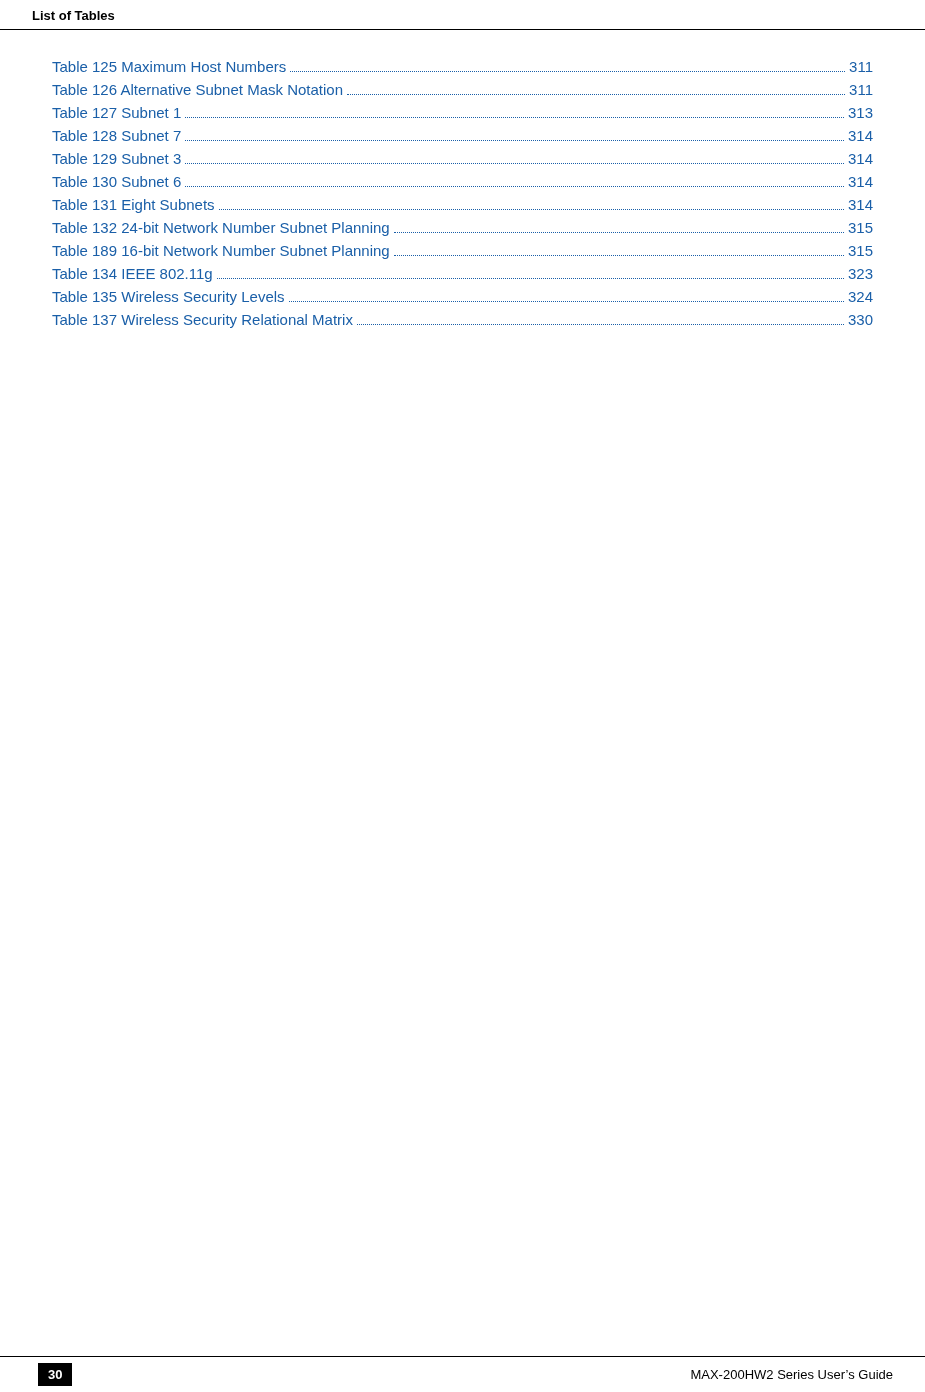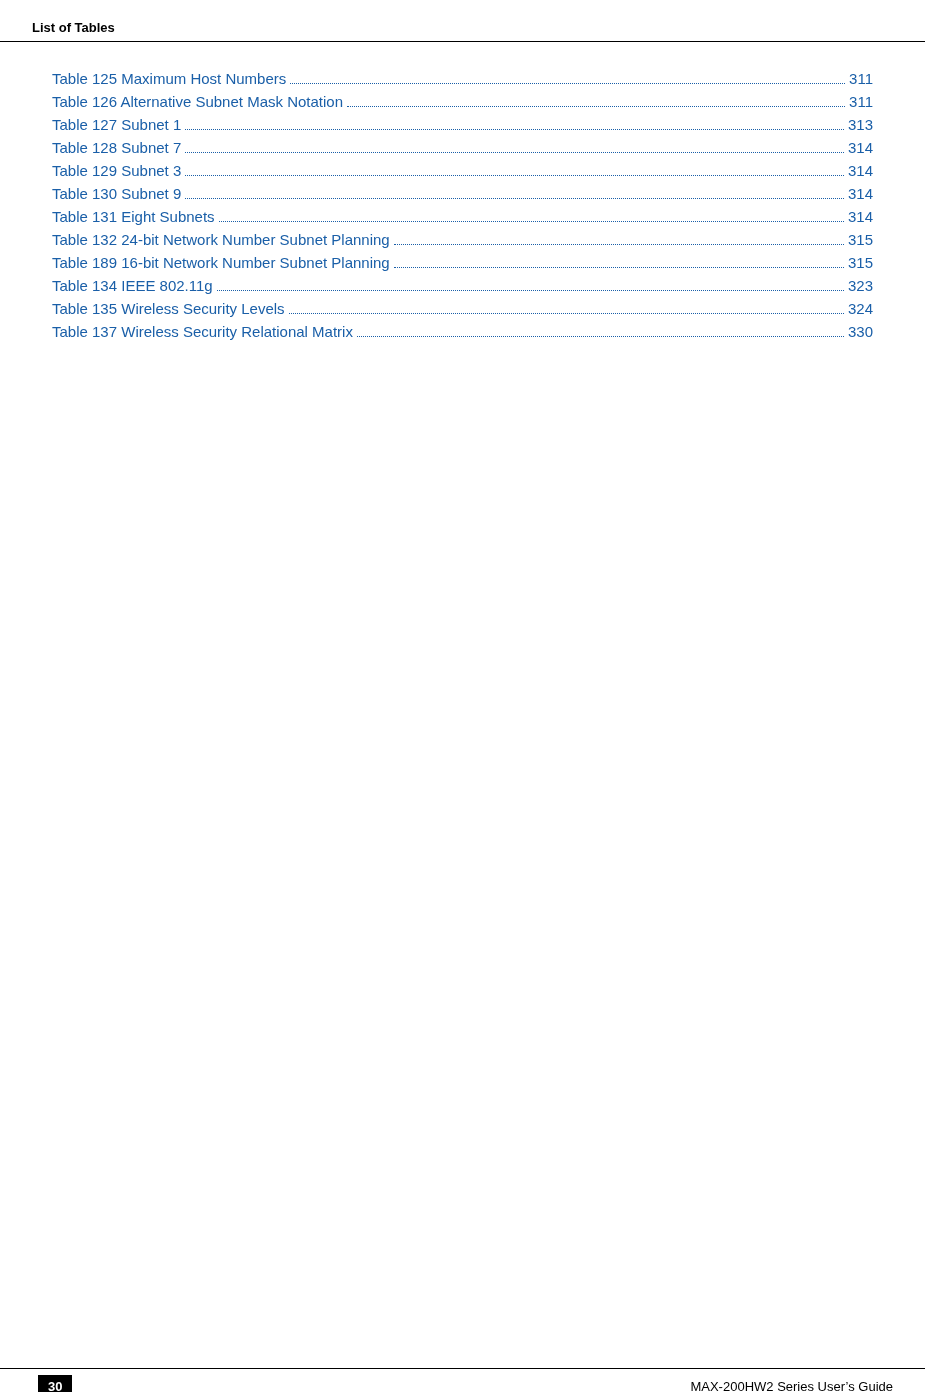--- a/index.html
+++ b/index.html
@@ -23,21 +23,20 @@
       min-height: 1392px;
       padding: 0;
       position: relative;
       background: #ffffff;
     }
 
     .header {
       border-bottom: 1.5px solid #000000;
       padding: 8px 32px 6px 32px;
       display: flex;
-      margin-top: 12px;
     }
 
     .header-title {
       font-size: 13px;
       font-weight: bold;
       color: #000000;
     }
 
     .content {
       padding: 28px 52px 80px 52px;
@@ -127,21 +126,21 @@
         <span class="toc-label">Table 128 Subnet 7</span>
         <span class="toc-dots"></span>
         <span class="toc-page">314</span>
       </div>
       <div class="toc-entry">
         <span class="toc-label">Table 129 Subnet 3</span>
         <span class="toc-dots"></span>
         <span class="toc-page">314</span>
       </div>
       <div class="toc-entry">
-        <span class="toc-label">Table 130 Subnet 9</span>
+        <span class="toc-label">Table 130 Subnet 6</span>
         <span class="toc-dots"></span>
         <span class="toc-page">314</span>
       </div>
       <div class="toc-entry">
         <span class="toc-label">Table 131 Eight Subnets</span>
         <span class="toc-dots"></span>
         <span class="toc-page">314</span>
       </div>
       <div class="toc-entry">
         <span class="toc-label">Table 132 24-bit Network Number Subnet Planning</span>

